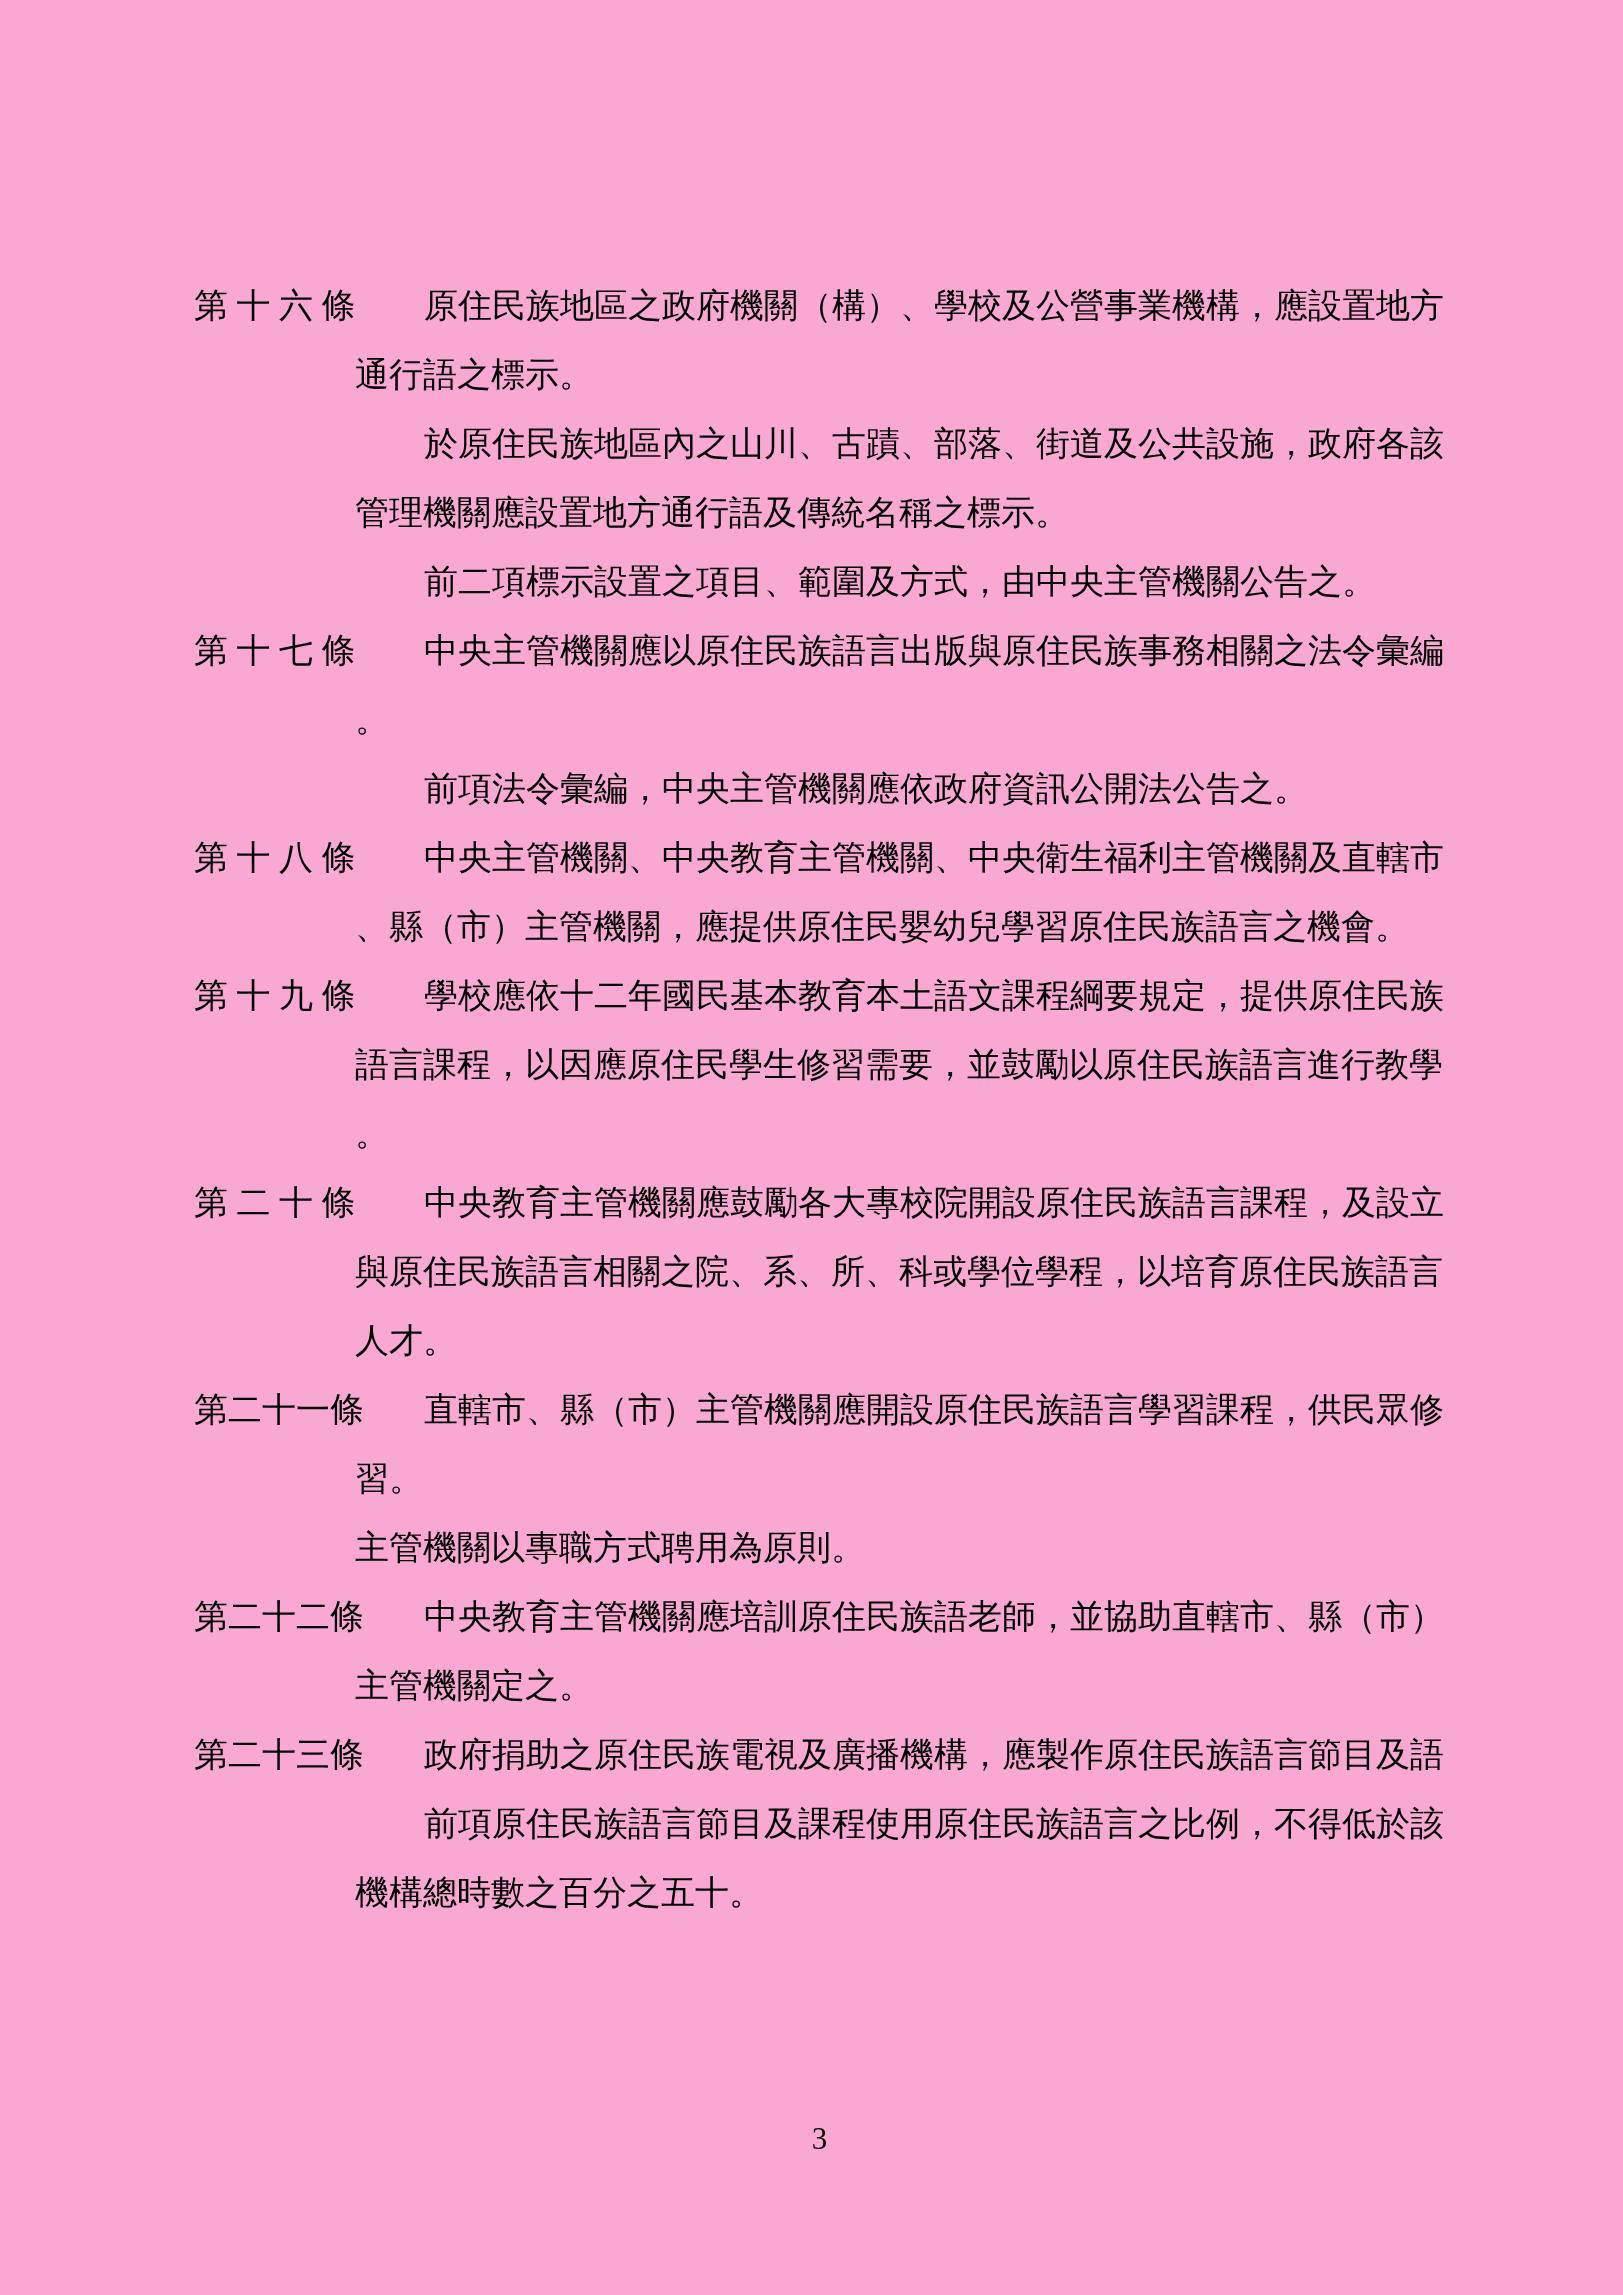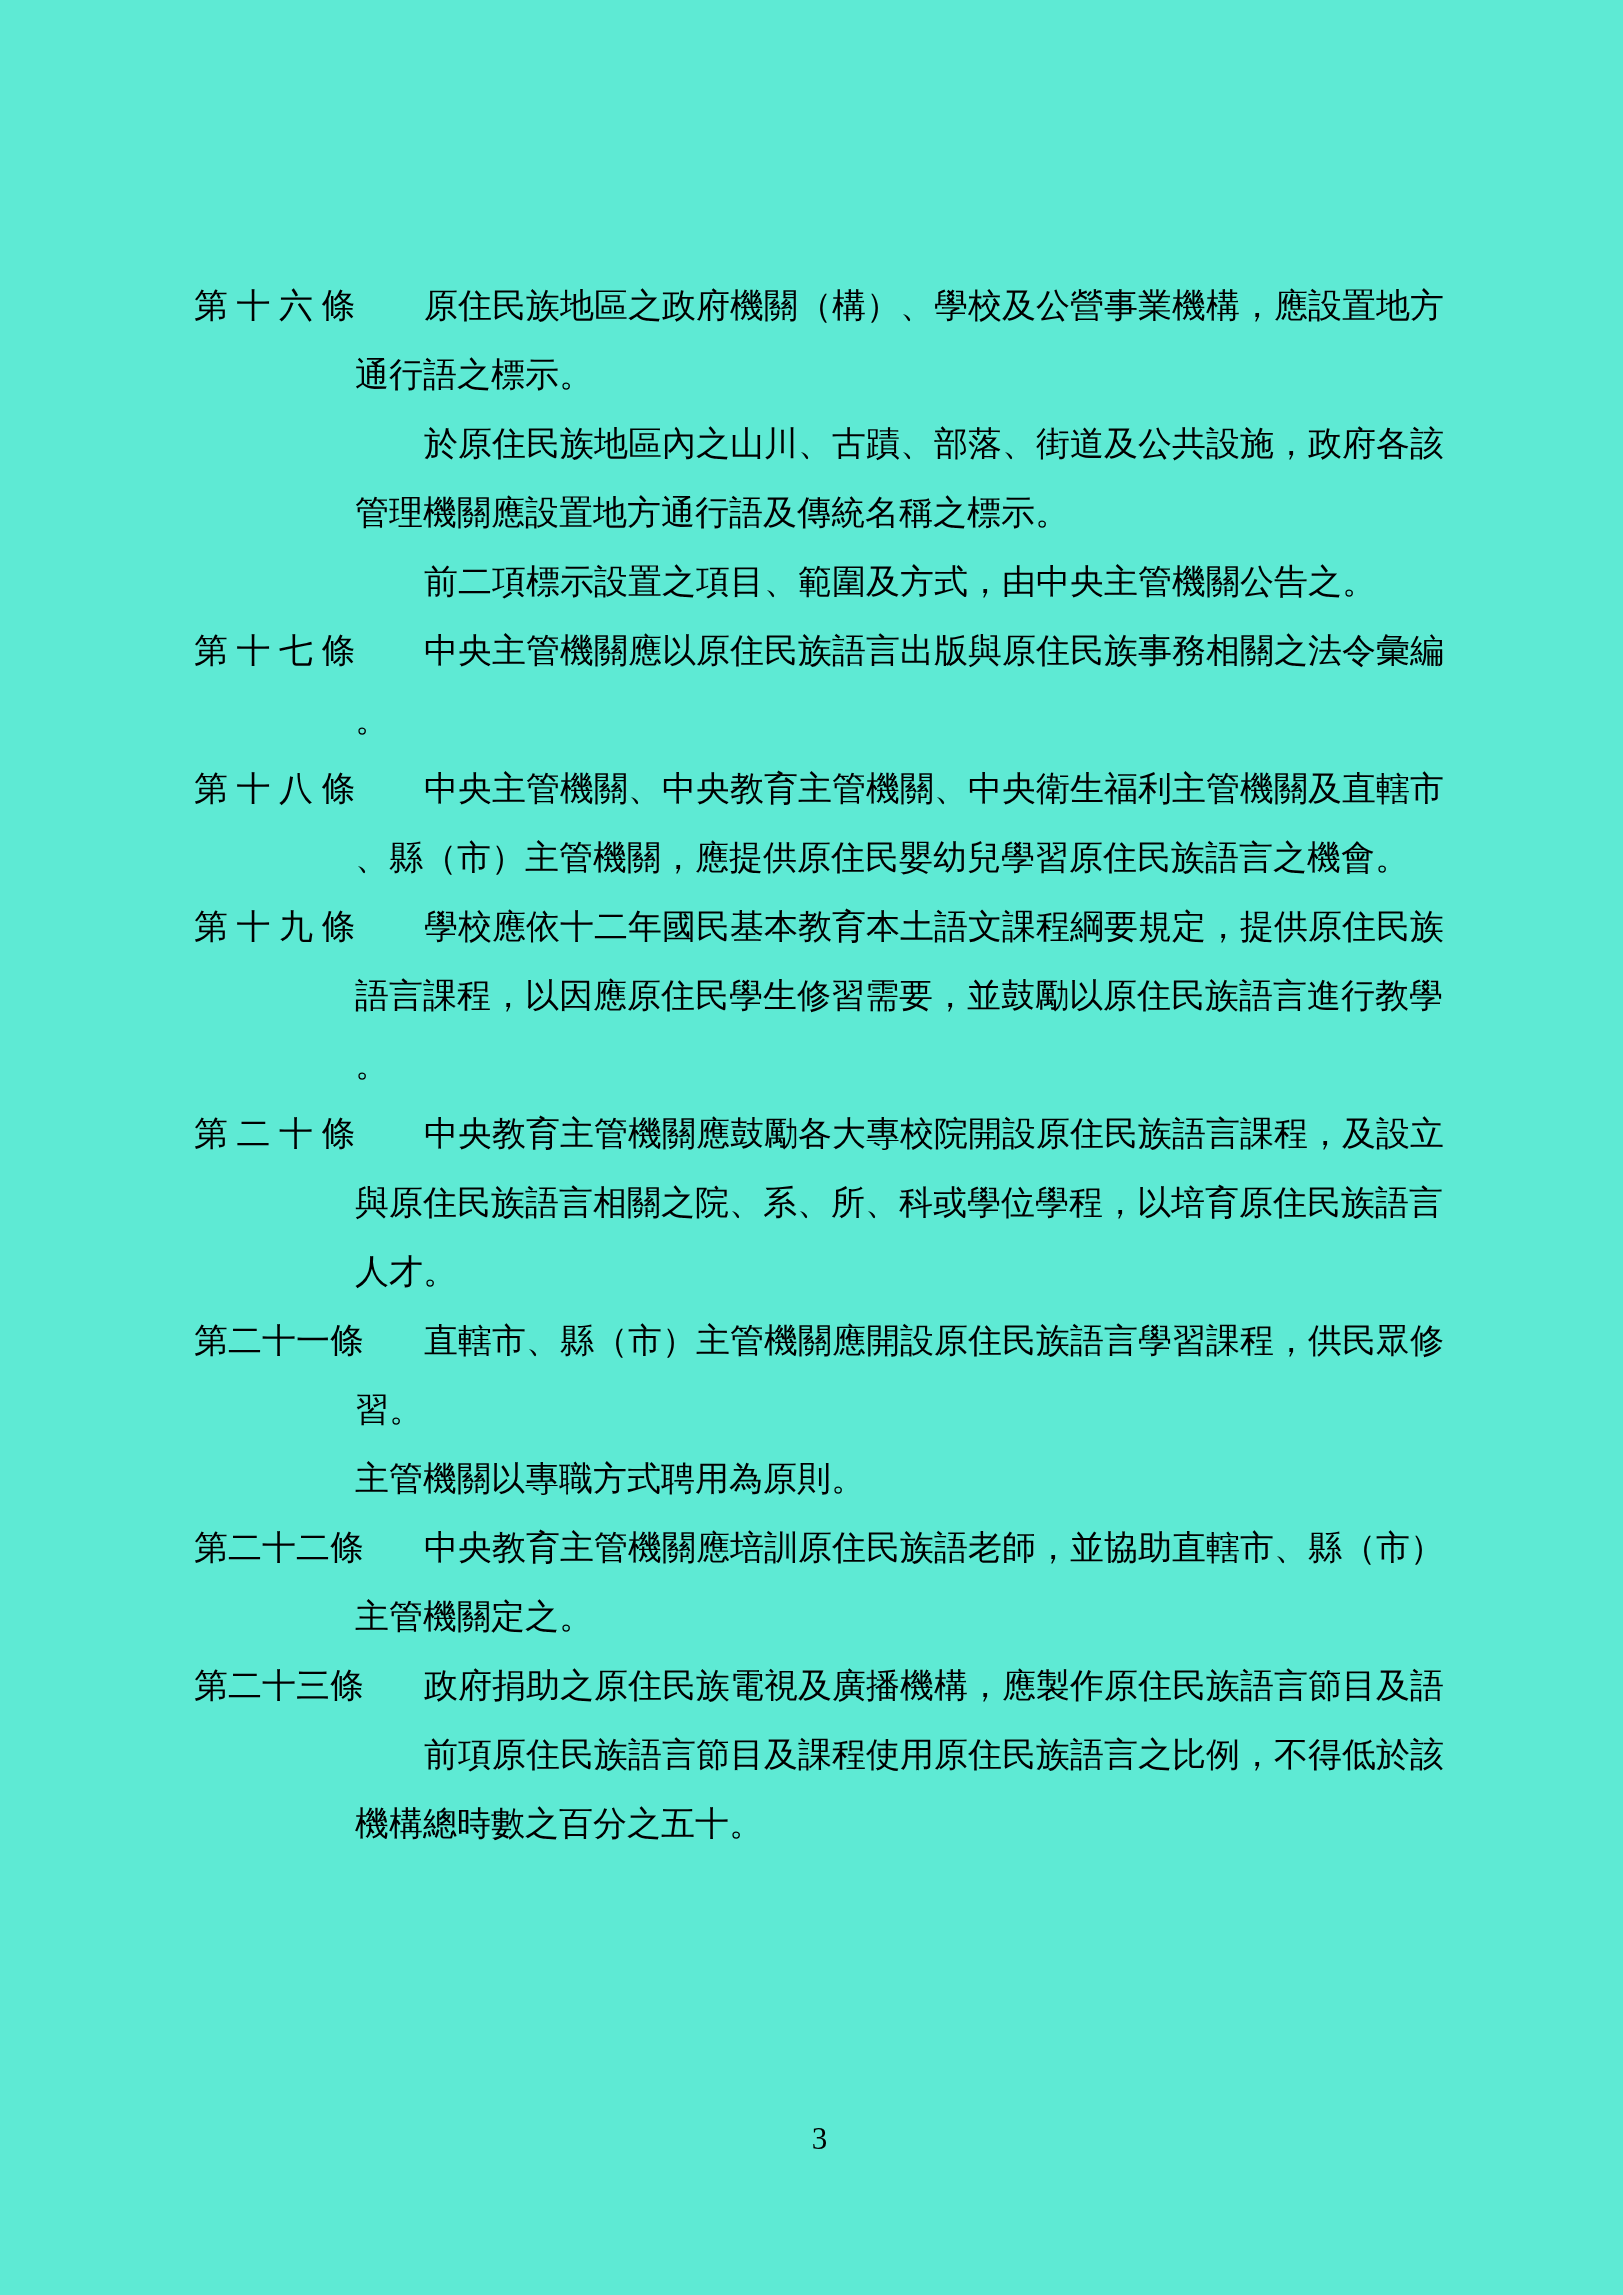--- a/index.html
+++ b/index.html
@@ -11,21 +11,21 @@
     height: 2295px;
     background: #ffffff;
     position: relative;
     font-family: "Liberation Serif", "DejaVu Serif", serif;
     color: #000000;
     overflow: hidden;
   }
   .page {
     position: absolute;
     inset: 0;
-    background: #5eead4;
+    background: #f9a8d4;
   }
   
   .doc {
     position: absolute;
     left: 194px;
     top: 271px;
     width: 1266px;
   }
   .line {
     height: 69px;
@@ -64,20 +64,21 @@
 <div class="page">
 
   <div class="doc">
       <div class="line article"><span class="label">第 十 六 條</span><span class="text">原住民族地區之政府機關（構）、學校及公營事業機構，應設置地方</span></div>
       <div class="line hang"><span class="text">通行語之標示。</span></div>
       <div class="line para"><span class="text">於原住民族地區內之山川、古蹟、部落、街道及公共設施，政府各該</span></div>
       <div class="line hang"><span class="text">管理機關應設置地方通行語及傳統名稱之標示。</span></div>
       <div class="line para"><span class="text">前二項標示設置之項目、範圍及方式，由中央主管機關公告之。</span></div>
       <div class="line article"><span class="label">第 十 七 條</span><span class="text">中央主管機關應以原住民族語言出版與原住民族事務相關之法令彙編</span></div>
       <div class="line hang"><span class="text">。</span></div>
+      <div class="line para"><span class="text">前項法令彙編，中央主管機關應依政府資訊公開法公告之。</span></div>
       <div class="line article"><span class="label">第 十 八 條</span><span class="text">中央主管機關、中央教育主管機關、中央衛生福利主管機關及直轄市</span></div>
       <div class="line hang"><span class="text">、縣（市）主管機關，應提供原住民嬰幼兒學習原住民族語言之機會。</span></div>
       <div class="line article"><span class="label">第 十 九 條</span><span class="text">學校應依十二年國民基本教育本土語文課程綱要規定，提供原住民族</span></div>
       <div class="line hang"><span class="text">語言課程，以因應原住民學生修習需要，並鼓勵以原住民族語言進行教學</span></div>
       <div class="line hang"><span class="text">。</span></div>
       <div class="line article"><span class="label">第 二 十 條</span><span class="text">中央教育主管機關應鼓勵各大專校院開設原住民族語言課程，及設立</span></div>
       <div class="line hang"><span class="text">與原住民族語言相關之院、系、所、科或學位學程，以培育原住民族語言</span></div>
       <div class="line hang"><span class="text">人才。</span></div>
       <div class="line article"><span class="label">第二十一條</span><span class="text">直轄市、縣（市）主管機關應開設原住民族語言學習課程，供民眾修</span></div>
       <div class="line hang"><span class="text">習。</span></div>

